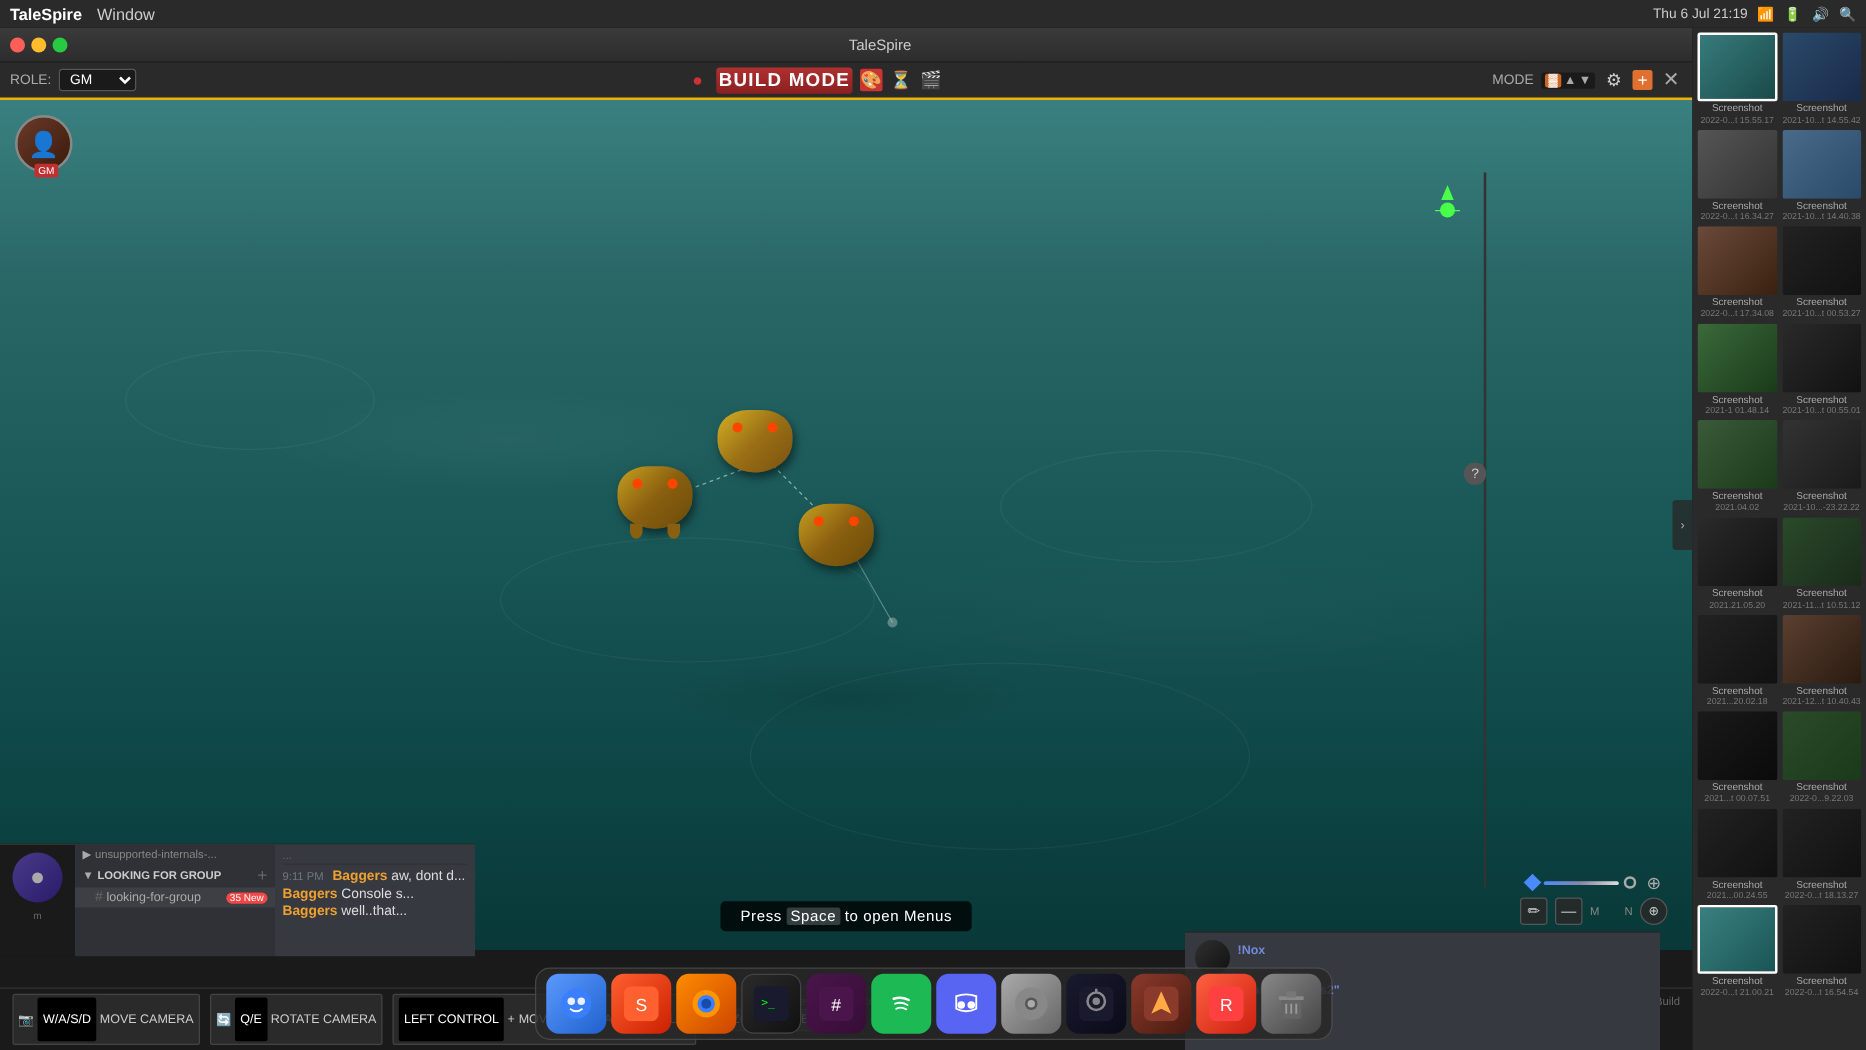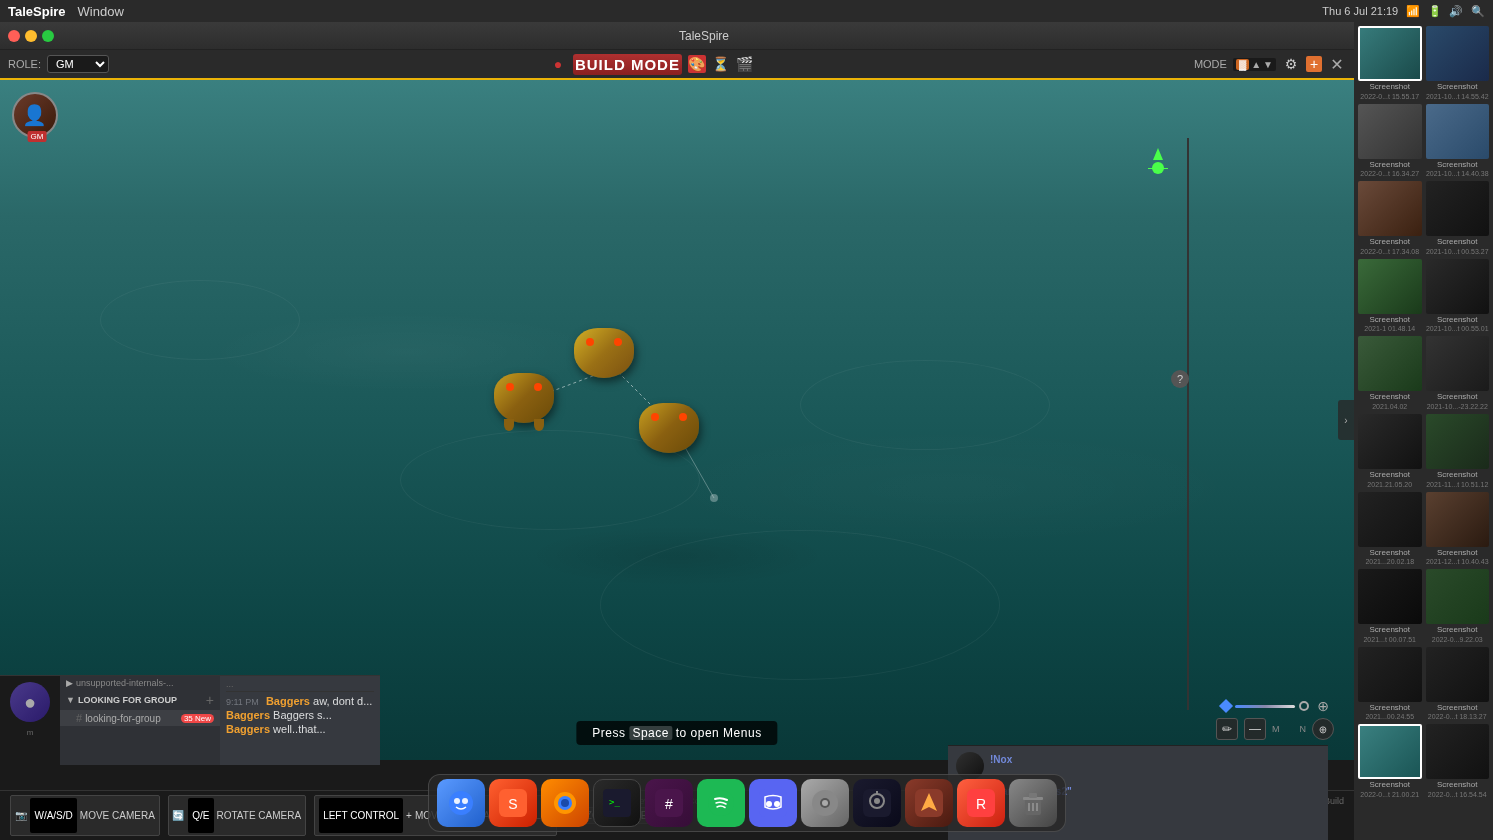--- a/index.html
+++ b/index.html
@@ -1068,21 +1068,21 @@
 
   <div style="flex:1; background:#36393f; overflow:hidden; padding:3px 6px;">
     <div style="font-size:9px; color:#666; margin-bottom:2px; border-bottom:1px solid #333; padding-bottom:2px;">...</div>
     <div class="chat-message" style="padding:1px 0;">
       <span class="chat-time">9:11 PM</span>
       <span class="chat-user baggers">Baggers</span>
       <span class="chat-text"> <span>aw, dont d...</span></span>
     </div>
     <div class="chat-message" style="padding:1px 0;">
       <span class="chat-user baggers">Baggers</span>
-      <span class="chat-text"> <span>Baggers s...</span></span>
+      <span class="chat-text"> <span>Console s...</span></span>
     </div>
     <div class="chat-message" style="padding:1px 0;">
       <span class="chat-user baggers">Baggers</span>
       <span class="chat-text"> <span>well..that...</span></span>
     </div>
   </div>
 </div>
 
 <div class="right-bottom">
   <div class="right-chat-msg">

